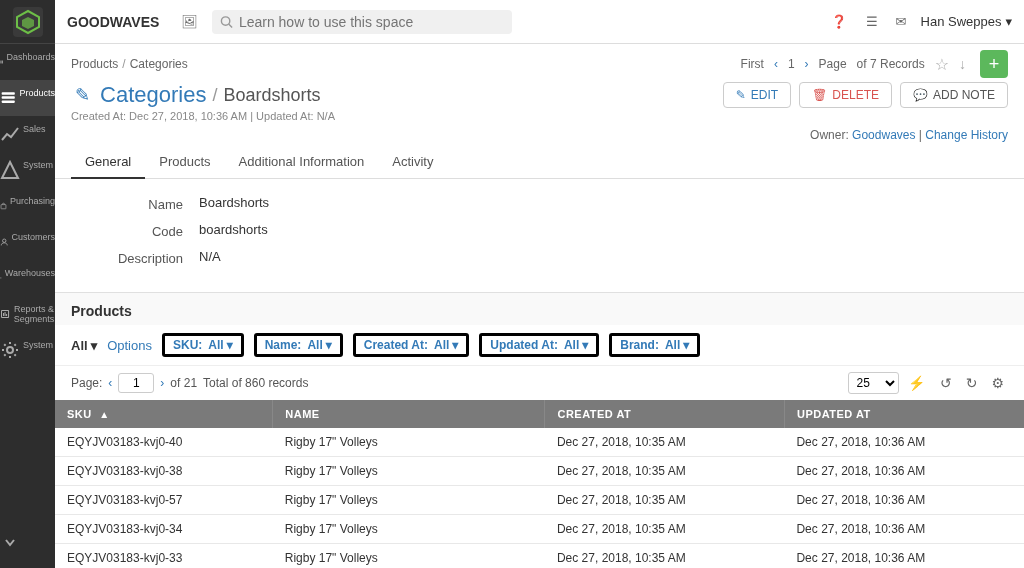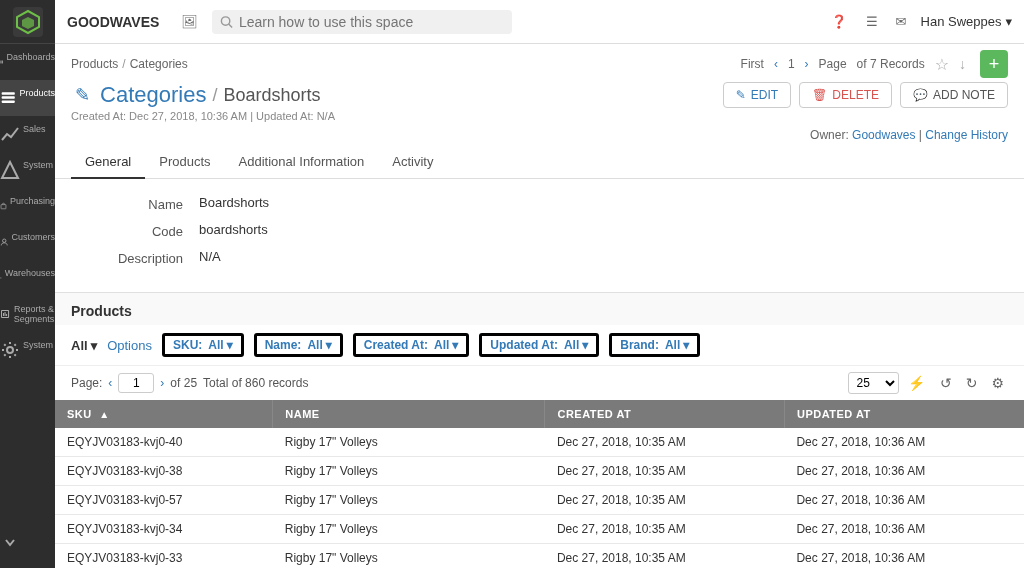--- a/index.html
+++ b/index.html
@@ -336,21 +336,21 @@
         <span>▾</span>
       </div>
     </div>
 
     <div class="pagination-row">
       <div class="pagination-left">
         <span>Page:</span>
         <span style="cursor:pointer;color:#337ab7;">‹</span>
         <input class="pagination-input" type="text" value="1" style="">
         <span style="cursor:pointer;color:#337ab7;">›</span>
-        <span>of 25</span>
+        <span>of 21</span>
         <span>Total of 860 records</span>
       </div>
       <div class="pagination-right">
         <select class="page-size-select">
           <option>25</option>
           <option>50</option>
           <option>100</option>
         </select>
         <span class="icon-btn">⚡</span>
         <span class="icon-btn">↺</span>

